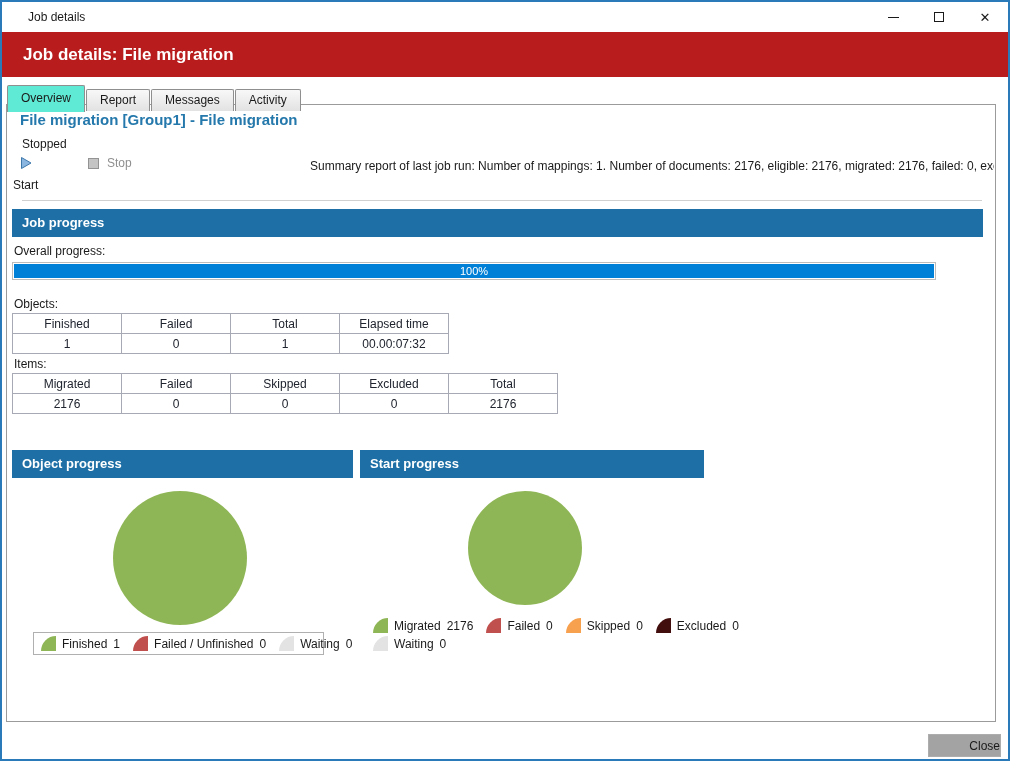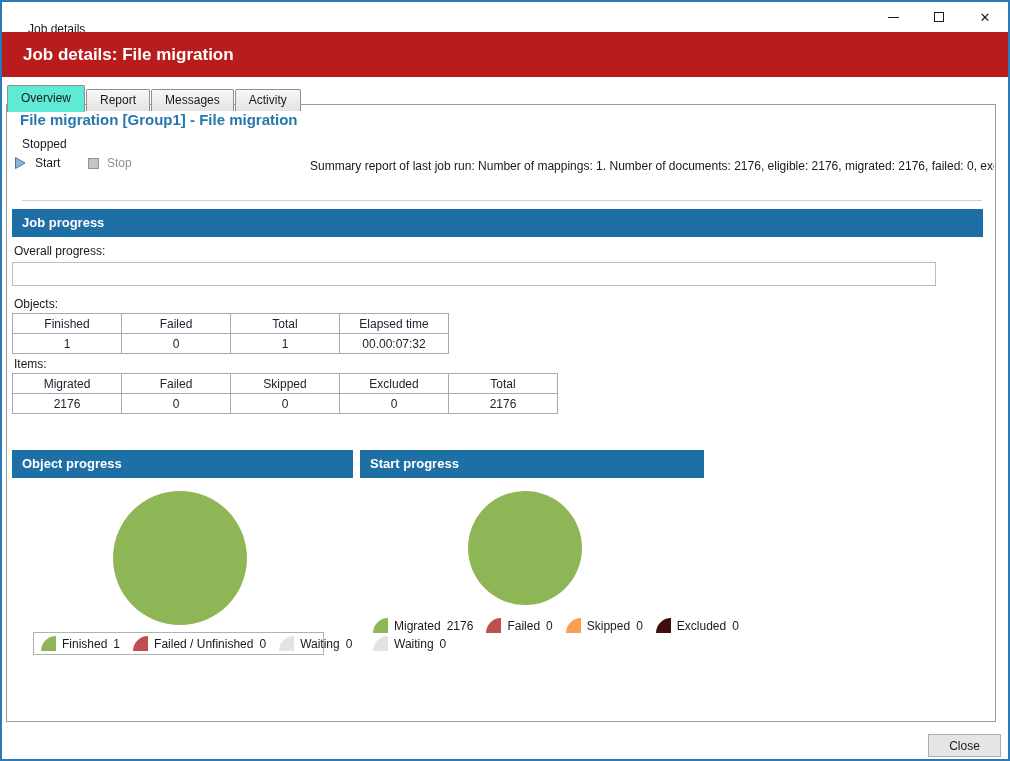--- a/index.html
+++ b/index.html
@@ -3,21 +3,21 @@
 <meta charset="utf-8">
 <style>
   * { margin:0; padding:0; box-sizing:border-box; }
   html,body { width:1010px; height:761px; background:#fff; font-family:"Liberation Sans", sans-serif; }
   .window {
     position:absolute; left:0; top:0; width:1010px; height:761px;
     border:2px solid #2a7ab9; background:#fff; overflow:hidden;
   }
   
   .titlebar { position:absolute; left:0; top:0; right:0; height:30px; background:#fff; }
-  .titlebar-text { position:absolute; left:26px; top:12px; line-height:30px; font-size:12px; color:#1a1a1a; }
+  .titlebar-text { position:absolute; left:26px; top:0; line-height:30px; font-size:12px; color:#1a1a1a; }
   .win-controls { position:absolute; right:0; top:0; height:30px; display:flex; }
   .win-btn { width:46px; height:30px; display:flex; align-items:center; justify-content:center; cursor:default; }
   .icon-min { width:11px; border-top:1px solid #1a1a1a; display:block; }
   .icon-max { width:10px; height:10px; border:1px solid #1a1a1a; display:block; }
   .icon-close { font-size:13px; color:#1a1a1a; line-height:1; }
   
   .app-header { position:absolute; left:0; top:30px; right:0; height:45px; }
   .app-header-title { position:absolute; left:21px; top:0; line-height:45px; font-size:17px; font-weight:bold; color:#fff; }
   
   .tabstrip { position:absolute; left:5px; top:82px; display:flex; align-items:flex-end; z-index:3; }
@@ -32,31 +32,31 @@
   }
   
   .content {
     position:absolute; left:4px; top:102px; width:990px; height:618px;
     border:1px solid #9b9b9b; background:#fff; overflow:hidden;
   }
   .page-heading { position:absolute; left:13px; top:6px; font-size:15px; font-weight:bold; color:#2478ab; }
   .status-text { position:absolute; left:15px; top:32px; font-size:12px; color:#1a1a1a; }
   .lastrun-text { position:absolute; left:103px; top:32px; font-size:12px; color:#1a1a1a; }
   .action-btn { position:absolute; top:51px; display:flex; align-items:center; gap:8px; font-size:12px; color:#1a1a1a; cursor:default; }
-  .start-btn { left:6px; }
+  .start-btn { left:6px;flex-direction:column; }
   .stop-btn { left:81px; }
   .stop-btn .lbl { color:#8f8f8f; }
   .icon-stop { width:11px; height:11px; background:#c4c4c4; border:1px solid #939393; display:block; }
   .summary-text { position:absolute; left:303px; right:1px; top:54px; font-size:12px; color:#1a1a1a; white-space:nowrap; overflow:hidden; }
   .separator { position:absolute; left:15px; right:13px; top:95px; border-top:1px solid #d0d0d0; }
   .section-bar { position:absolute; height:28px; color:#fff; font-size:13px; font-weight:bold; line-height:28px; padding-left:10px; }
   .bar-job { left:5px; top:104px; width:971px; }
   .label-sm { position:absolute; font-size:12px; color:#1a1a1a; }
   .overall-label { left:7px; top:139px; }
-  .pbar { position:absolute; left:5px; top:157px; width:924px; height:18px; border:1px solid #bcbcbc; background:#fff; padding:11px; }
+  .pbar { position:absolute; left:5px; top:157px; width:924px; height:18px; border:1px solid #bcbcbc; background:#fff; padding:1px; }
   .pbar-fill { width:100%; height:100%; position:relative; }
   .pbar-text { position:absolute; left:0; right:0; top:0; bottom:0; text-align:center; font-size:11px; line-height:14px; color:#fff; }
   .objects-label { left:7px; top:192px; }
   .items-label { left:7px; top:252px; }
   table.grid { position:absolute; border-collapse:collapse; font-size:12px; color:#20242e; table-layout:fixed; }
   .objects-grid { left:5px; top:208px; width:437px; }
   .items-grid { left:5px; top:268px; width:546px; }
   table.grid td { border:1px solid #a7aab4; text-align:center; height:20px; padding:0 2px; background:#fff; }
   .bar-object { left:5px; top:345px; width:341px; }
   .bar-item { left:353px; top:345px; width:344px; }
@@ -68,22 +68,22 @@
     border:1px solid #b0b0b0; display:flex; align-items:center; padding:0 7px; gap:13px;
   }
   .legend-row { position:absolute; display:flex; align-items:center; gap:13px; height:17px; }
   .legend-row-1 { left:366px; top:512px; }
   .legend-row-2 { left:366px; top:530px; }
   .legend-item { display:flex; align-items:center; gap:6px; font-size:12px; color:#1a1a1a; white-space:nowrap; }
   .wedge { width:15px; height:15px; border-radius:100% 0 0 0; display:block; flex:0 0 auto; }
   
   .close-btn {
     position:absolute; right:7px; bottom:2px; width:73px; height:23px;
-    background:#e5e5e5; border:1px solid #adadad; font-size:12px; color:#1a1a1a;
-    font-family:"Liberation Sans", sans-serif; cursor:default;
+    background:#a3a3a3; border:1px solid #adadad; font-size:12px; color:#1a1a1a;
+    font-family:"Liberation Sans", sans-serif; cursor:default;text-align:right;
   }
 </style>
 </head>
 <body>
 
 <div class="window" style="border-color: rgb(42, 122, 185);">
 
   <div class="titlebar">
     <span class="titlebar-text">Job details</span>
     <div class="win-controls">

